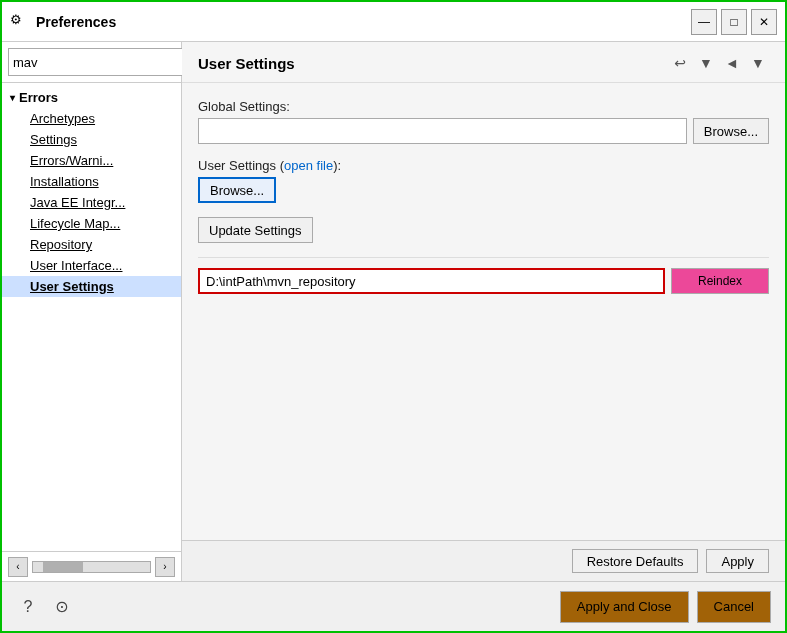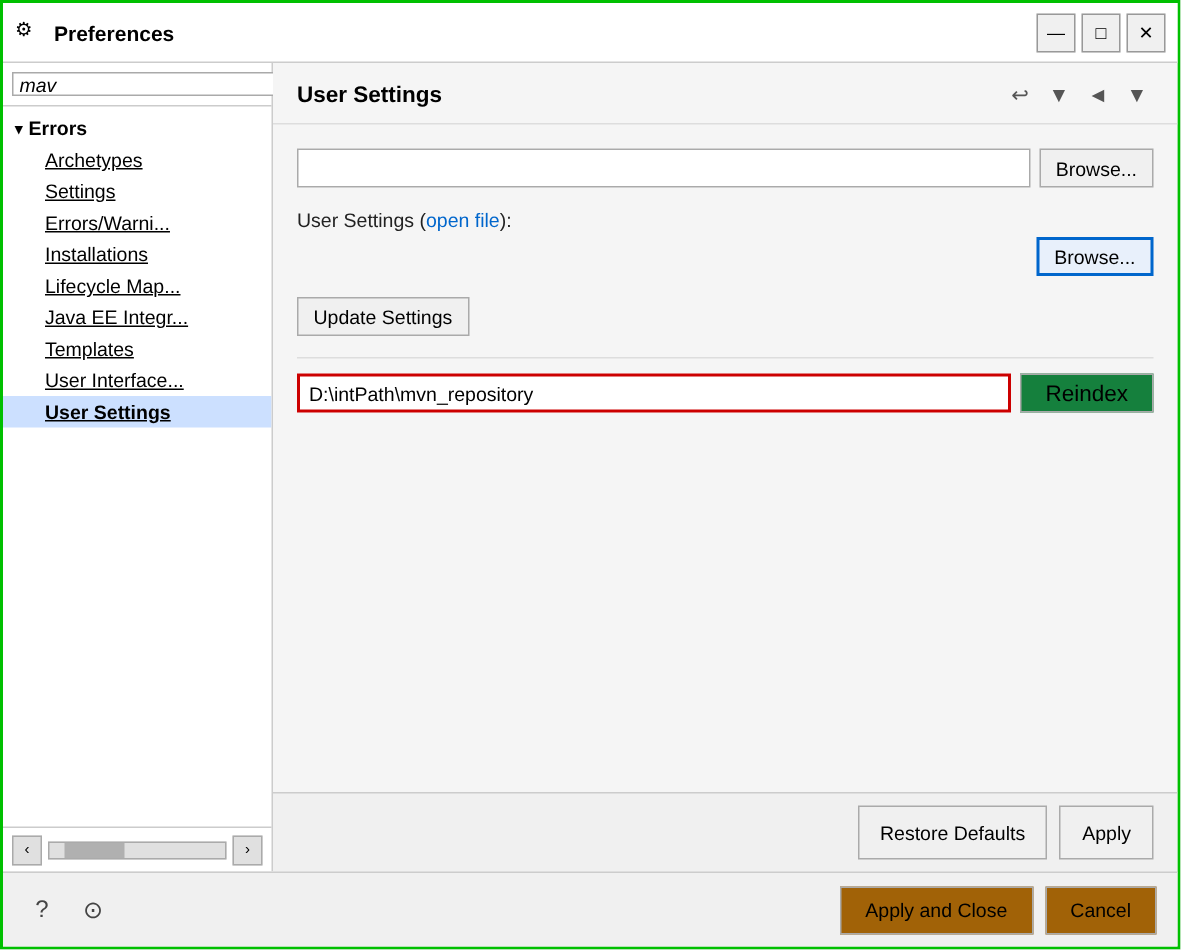--- a/index.html
+++ b/index.html
@@ -72,26 +72,25 @@
       flex-shrink: 0;
     }
     .search-bar {
       display: flex;
       align-items: center;
       padding: 6px 6px;
       border-bottom: 1px solid #cccccc;
     }
     .search-input {
       flex: 1;
-      height: 16px;
+      height: 28px;
       border: 1px solid #aaa;
       padding: 2px 4px;
       font-size: 13px;
       outline: none;
-      font-style: italic;
     }
     .search-clear {
       width: 16px;
       height: 16px;
       margin-left: 2px;
       color: #888;
       cursor: pointer;
       font-size: 11px;
       display: flex;
       align-items: center;
@@ -212,21 +211,20 @@
       color: #222;
     }
     .form-label a {
       color: #0066cc;
       text-decoration: none;
     }
     .input-row {
       display: flex;
       align-items: center;
       gap: 6px;
-      justify-content: flex-end;
     }
     .text-input {
       flex: 1;
       height: 26px;
       border: 1px solid #aaa;
       background: #fff;
       padding: 2px 6px;
       font-size: 13px;
       outline: none;
     }
@@ -263,21 +261,21 @@
     .content-footer {
       padding: 8px 16px;
       display: flex;
       justify-content: flex-end;
       gap: 8px;
       border-top: 1px solid #cccccc;
       background: #f0f0f0;
       flex-shrink: 0;
     }
     .footer-btn {
-      height: 36px;
+      height: 24px;
       padding: 0 14px;
       border: 1px solid #aaa;
       background: #f0f0f0;
       cursor: pointer;
       font-size: 13px;
     }
     .bottom-bar {
       height: 50px;
       background: #f0f0f0;
       border-top: 1px solid #cccccc;
@@ -315,25 +313,25 @@
       cursor: pointer;
       font-size: 13px;
     }
     .local-repo-row {
       display: flex;
       align-items: center;
       gap: 6px;
     }
     .reindex-btn {
       height: 26px;
-      padding: 0 16px;
-      border: 1px solid #aaa;
-      background: #15803d;
-      cursor: pointer;
-      font-size: 15px;
+      padding: 0 26px;
+      border: 1px solid #aaa;
+      background: #ec4899;
+      cursor: pointer;
+      font-size: 12px;
       white-space: nowrap;
     }
   </style>
 </head>
 <body>
 
 <div class="window">
 
   <div class="title-bar">
     <span class="title-bar-icon">⚙</span>
@@ -355,23 +353,23 @@
 
       <div class="nav-tree">
         <div class="nav-section-header">
           <span class="nav-arrow">▾</span>
           <span>Errors</span>
         </div>
         <div class="nav-item">Archetypes</div>
         <div class="nav-item">Settings</div>
         <div class="nav-item">Errors/Warni...</div>
         <div class="nav-item">Installations</div>
+        <div class="nav-item">Java EE Integr...</div>
         <div class="nav-item">Lifecycle Map...</div>
-        <div class="nav-item">Java EE Integr...</div>
-        <div class="nav-item">Templates</div>
+        <div class="nav-item">Repository</div>
         <div class="nav-item">User Interface...</div>
         <div class="nav-item active">User Settings</div>
       </div>
 
       <div class="sidebar-bottom">
         <button class="sidebar-scroll-btn">‹</button>
         <div class="sidebar-scrollbar-track">
           <div class="sidebar-scrollbar-thumb"></div>
         </div>
         <button class="sidebar-scroll-btn">›</button>
@@ -385,20 +383,21 @@
           <button class="header-btn">↩</button>
           <button class="header-btn">▼</button>
           <button class="header-btn">◄</button>
           <button class="header-btn">▼</button>
         </div>
       </div>
 
       <div class="content-body">
 
         <div class="form-group">
+          <label class="form-label">Global Settings:</label>
           <div class="input-row">
             <input class="text-input" type="text" value="" style="">
             <button class="browse-btn">Browse...</button>
           </div>
         </div>
 
         <div class="form-group">
           <label class="form-label">
             <span>User Settings (</span><a href="#">open file</a><span>):</span>
           </label>

